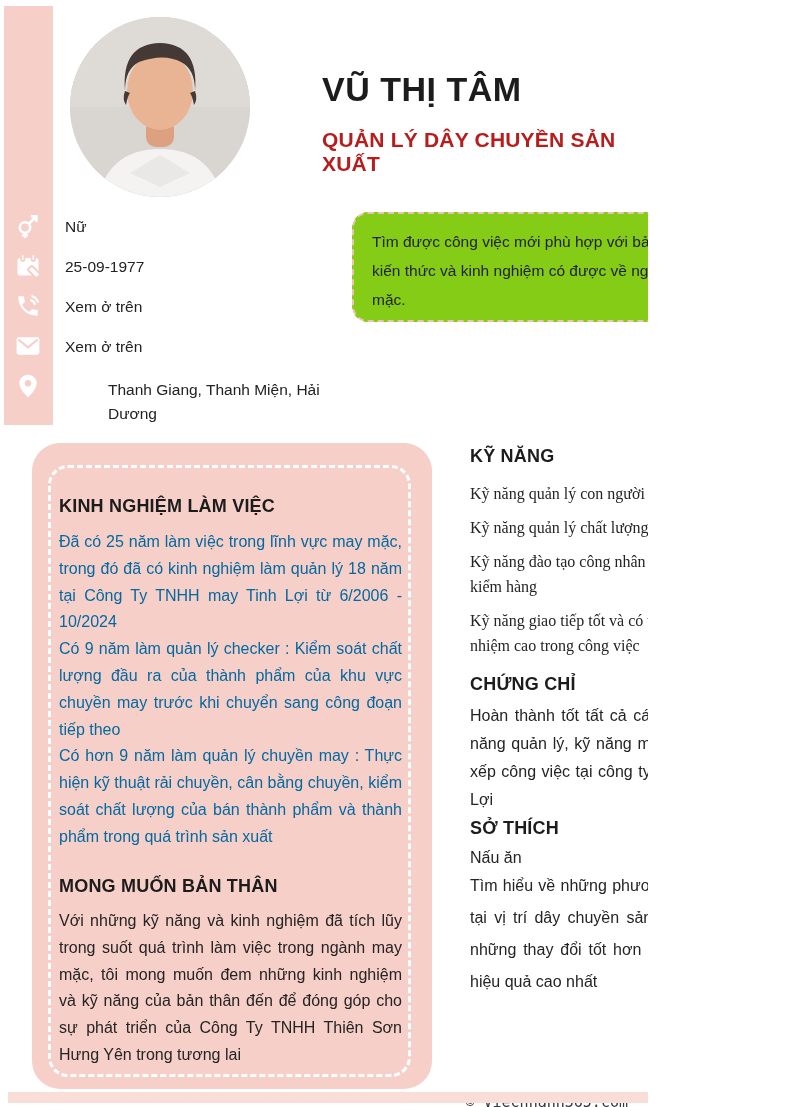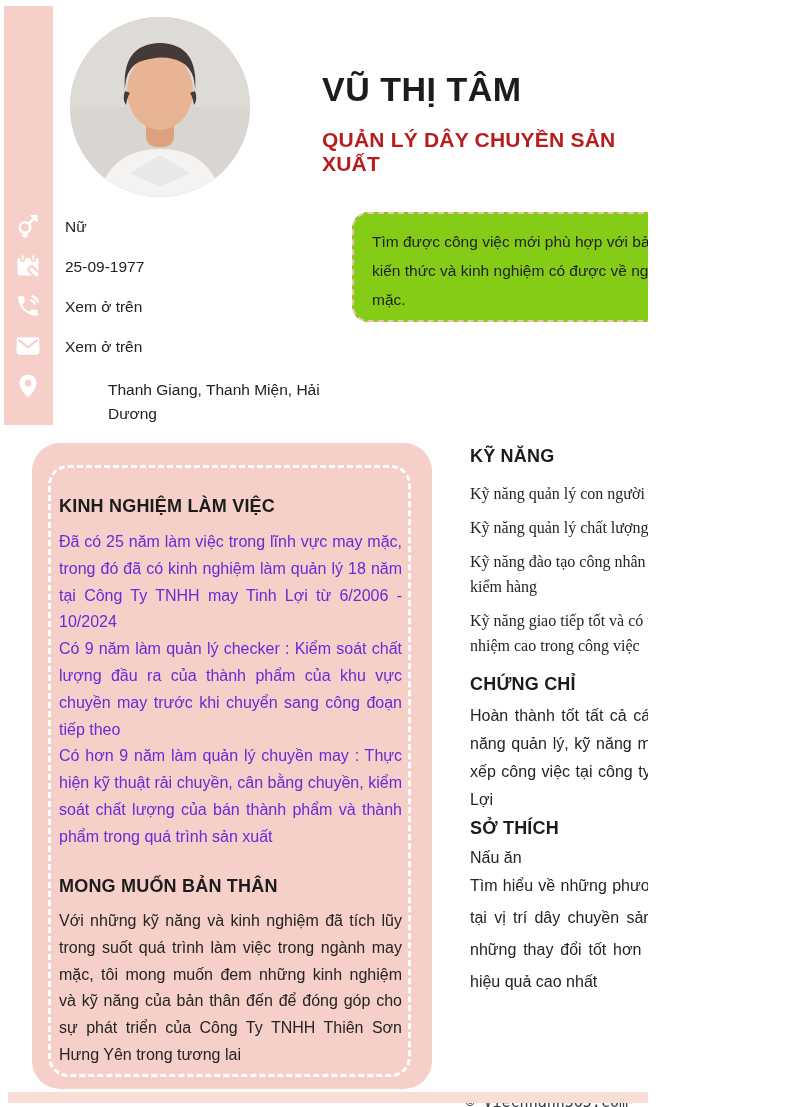--- a/index.html
+++ b/index.html
@@ -25,21 +25,21 @@
   .objective-box{
     left:352px;top:212px;width:392px;height:110px;box-sizing:border-box;
     background:#84cc16;border:2px dashed #edc2b8;border-radius:16px;
     padding:13px 18px;font-size:15.5px;line-height:29px;color:#222;
   }
   
   .exp-box{left:32px;top:443px;width:400px;height:646px;background:#f5cfc8;border-radius:28px;}
   .exp-dashed{left:16px;top:22px;right:21px;bottom:12px;border:3.5px dashed #ffffff;border-radius:20px;}
   .section-heading{font-size:18px;font-weight:700;color:#1c1c1c;letter-spacing:.2px;}
   .exp-heading{left:59px;top:496px;}
-  .exp-body{left:59px;top:529px;width:343px;font-size:16px;line-height:26.8px;text-align:justify;color:#6d28d9;}
+  .exp-body{left:59px;top:529px;width:343px;font-size:16px;line-height:26.8px;text-align:justify;color:#0369a1;}
   .exp-body p{margin:0;}
   .asp-heading{left:59px;top:876px;}
   .asp-body{left:59px;top:908px;width:343px;font-size:16px;line-height:26.8px;text-align:justify;color:#242424;}
   
   .skills-heading{left:470px;top:446px;}
   .skills-list{left:470px;top:481px;width:302px;display:flex;flex-direction:column;gap:9px;}
   .skills-list .skill-item{font-size:16px;line-height:25px;color:#242424;font-family:Liberation Serif, serif;}
   .cert-heading{left:470px;top:674px;}
   .cert-body{left:470px;top:702px;width:302px;font-size:16px;line-height:28px;text-align:justify;color:#242424;}
   .hobby-heading{left:470px;top:818px;}

